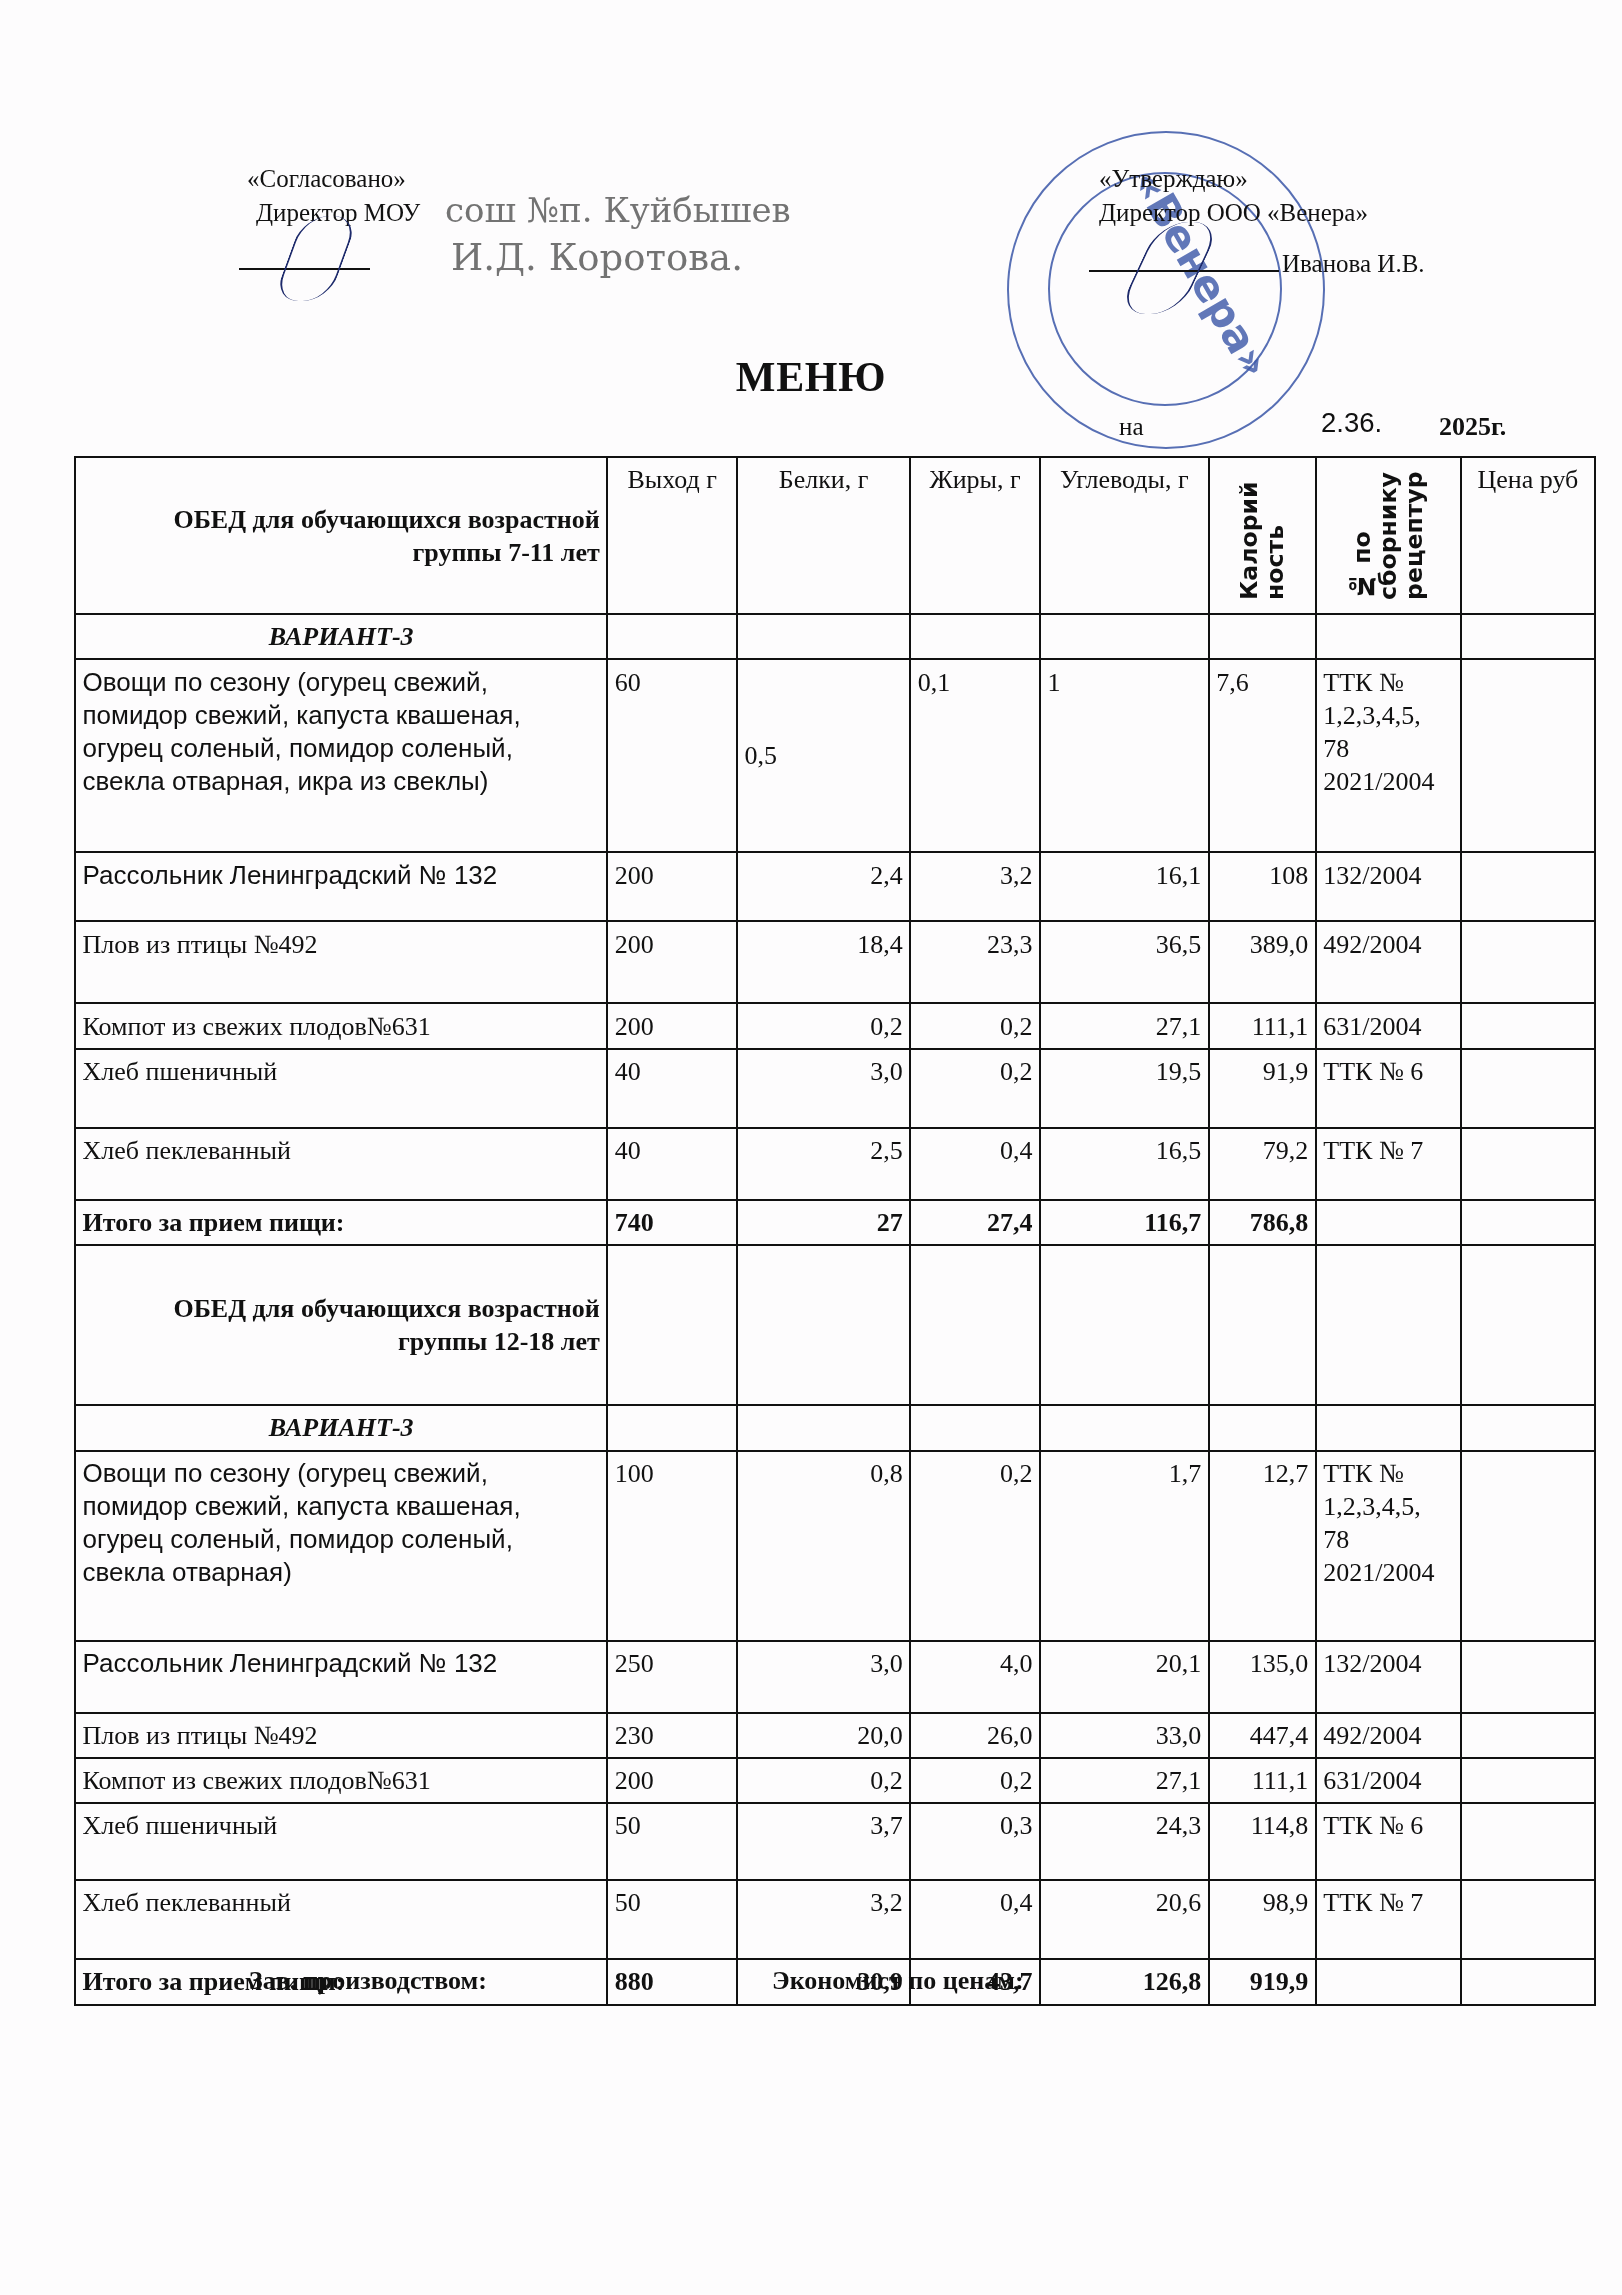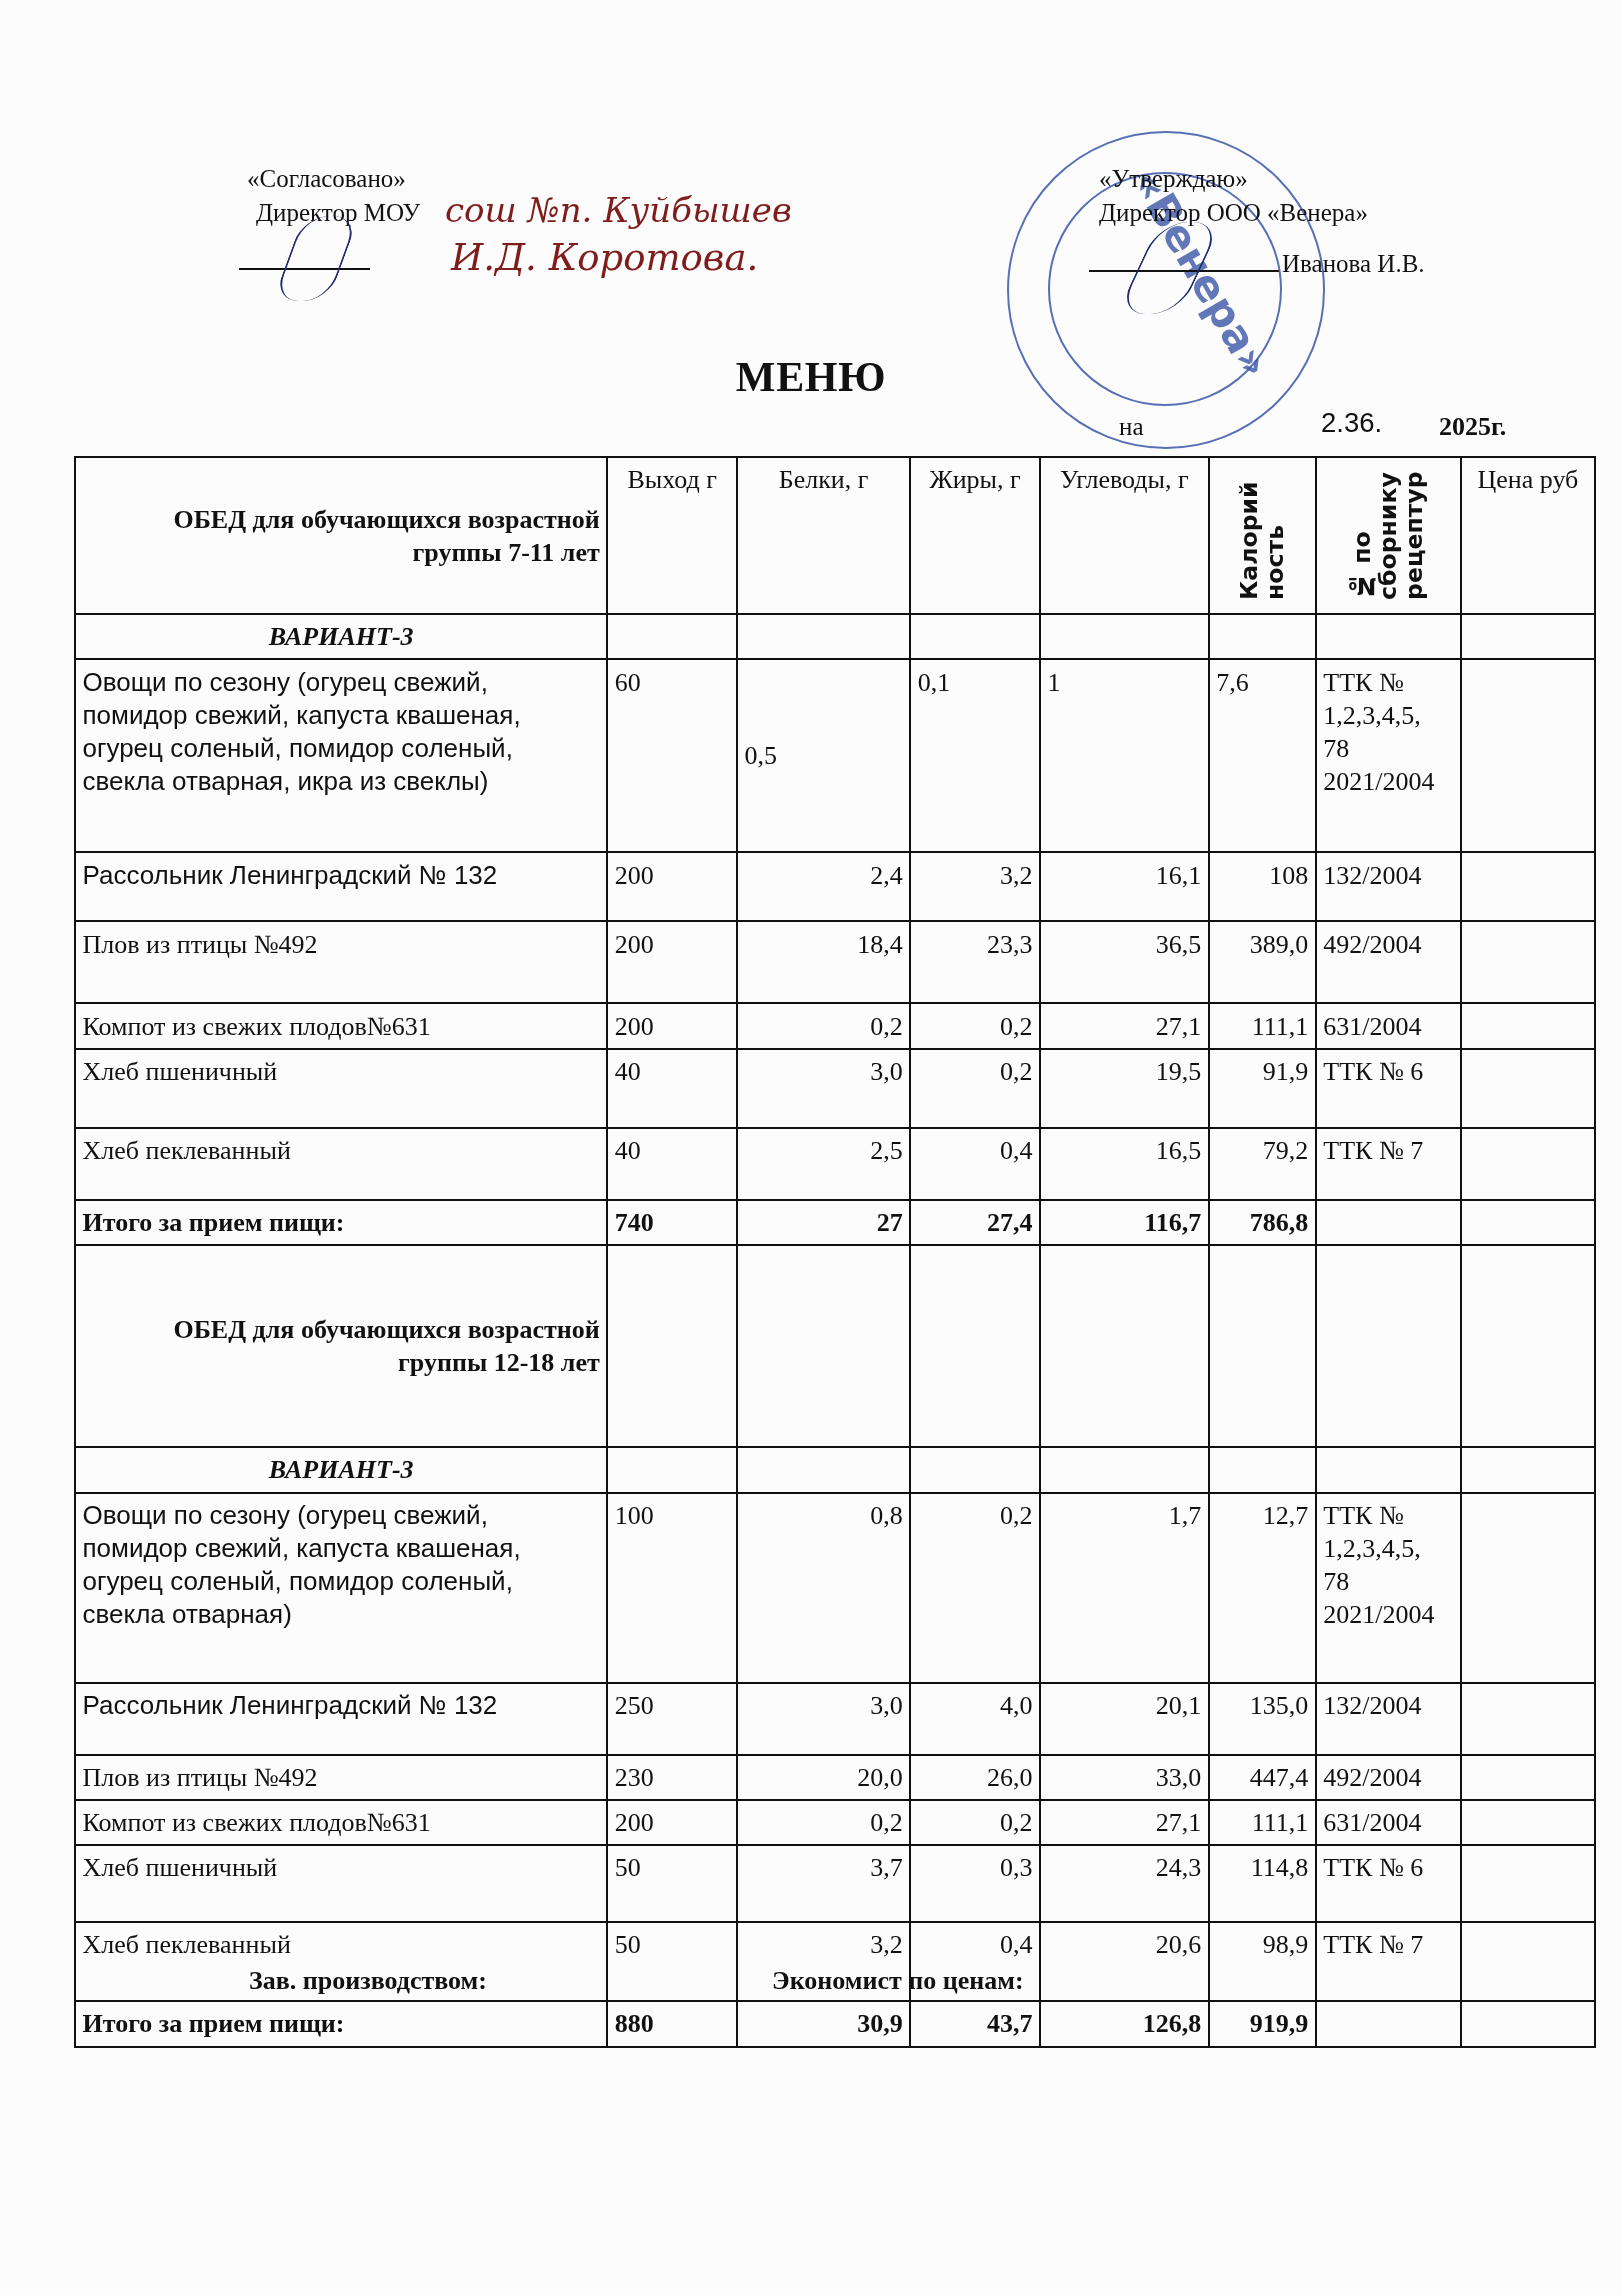--- a/index.html
+++ b/index.html
@@ -1,21 +1,21 @@
 <!DOCTYPE html>
 <html style="font-size:10.5px"><head>
 <meta charset="utf-8">
 <style>
   html, body { margin:0; padding:0; }
   body { width:1622px; height:2295px; background:#fdfcfd; position:relative; overflow:hidden;
          font-family:"Liberation Serif", serif; color:#111; }
   .abs { position:absolute; }
   .hdr { font-size:25px; line-height:30px; }
   .sig-line { position:absolute; height:2px; background:#111; }
-  .hand { font-family:"DejaVu Serif", serif; font-style:italic; color:#7f1d1d; }
+  .hand { font-family:"DejaVu Serif", serif; color:#737373; }
   .stamp { position:absolute; left:1007px; top:131px; width:314px; height:314px; border-radius:50%;
            border:2.6px solid #3b57a8; opacity:.85; }
   .stamp:after { content:""; position:absolute; left:39px; top:39px; width:230px; height:230px; border-radius:50%;
            border:2px solid #3b57a8; }
   .stamp-center { position:absolute; left:1086px; top:249px; font-size:42px; color:#3b57a8; transform:rotate(60deg);
            font-family:"DejaVu Sans", sans-serif; font-weight:bold; opacity:.8; }
   .title { left:811px; top:353px; font-size:42px; font-weight:bold; transform:translateX(-50%); letter-spacing:0.7px; }
   table.menu { position:absolute; left:74px; top:456px; border-collapse:collapse; table-layout:fixed;
                width:1522px; }
   table.menu td { border:2.6px solid #111; vertical-align:top; padding:5.2px 6.5px; font-size:26px; line-height:33px; }
@@ -164,21 +164,21 @@
     <td class="bold">Итого за прием пищи:</td>
     <td class="ctr bold">740</td>
     <td class="num bold">27</td>
     <td class="num bold">27,4</td>
     <td class="num bold">116,7</td>
     <td class="num bold">786,8</td>
     <td></td>
         <td></td>
   </tr>
 
-  <tr style="height:202px;">
+  <tr style="height:160px;">
     <td class="th-main">ОБЕД  для обучающихся возрастной группы 12-18 лет</td>
     <td></td>
         <td></td>
         <td></td>
         <td></td>
         <td></td>
         <td></td>
         <td></td>
   </tr>
   <tr style="height:39px;">

